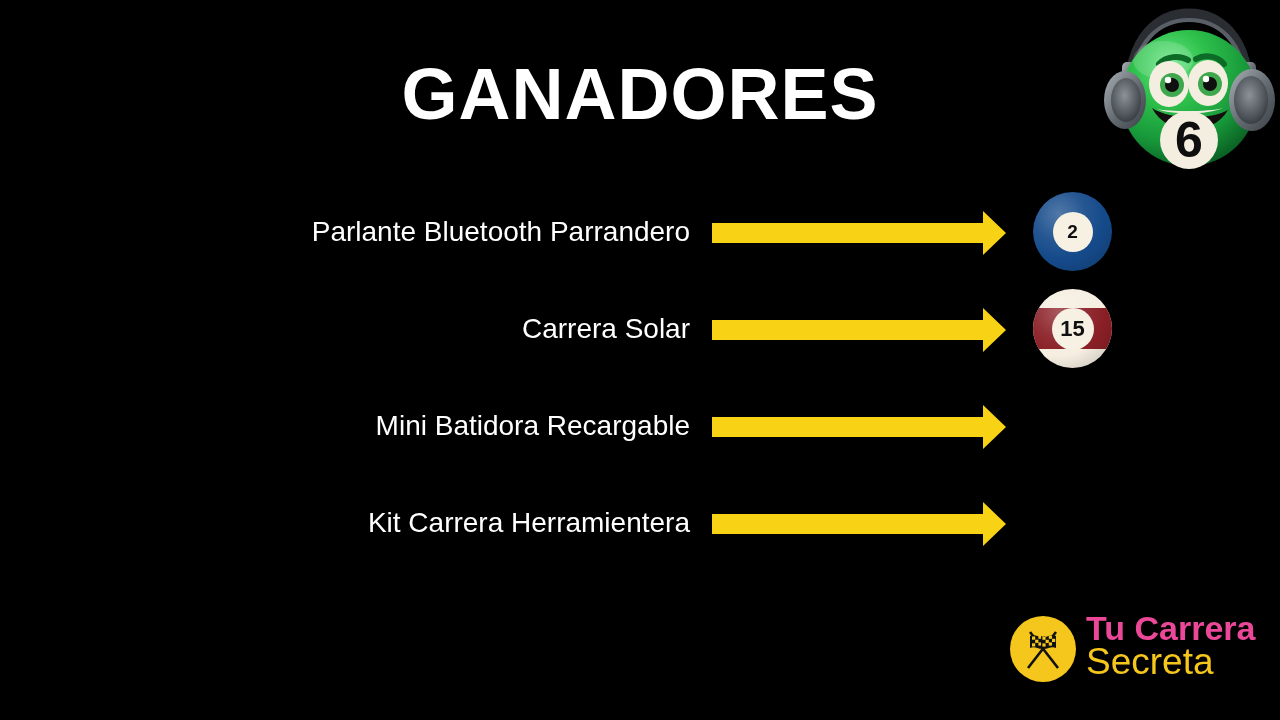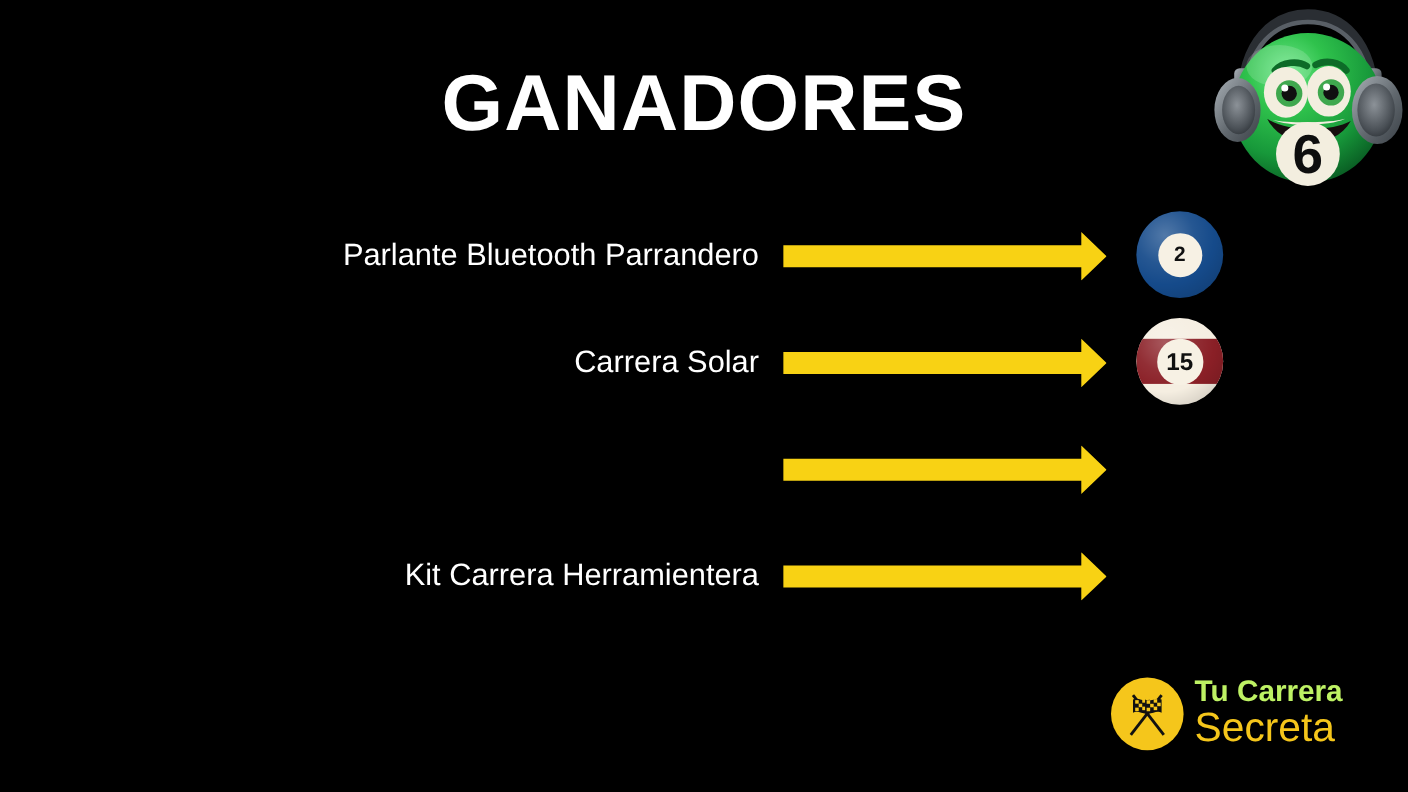--- a/index.html
+++ b/index.html
@@ -123,22 +123,22 @@
     background:#F5C61B;
     display:flex; align-items:center; justify-content:center;
   }
   .brand-mark svg { display:block; width:48px; height:42px; }
   .brand-text {
     position:absolute;
     left:76px; top:0;
     width:172px;
   }
   .brand-line1 {
-    color:#bef264;
-    font-size:27px;
+    color:#ec4899;
+    font-size:34px;
     font-weight:bold;
     line-height:32px;
     letter-spacing:0px;
   }
   .brand-line2 {
     color:#F5C61B;
     font-size:37px;
     font-weight:normal;
     line-height:40px;
     letter-spacing:0px;
@@ -175,20 +175,21 @@
         </svg>
       </div>
       <div class="ball stripe">
         <div class="stripe-band"></div>
         <div class="ball-sheen"></div>
         <div class="ball-number">15</div>
       </div>
     </div>
 
     <div class="row">
+      <div class="row-label">Mini Batidora Recargable</div>
       <div class="row-arrow">
         <svg viewBox="0 0 294 44" xmlns="http://www.w3.org/2000/svg" aria-hidden="true">
           <polygon points="0,12 271,12 271,0 294,22 271,44 271,32 0,32" fill="#F8D214"></polygon>
         </svg>
       </div>
     </div>
 
     <div class="row">
       <div class="row-label">Kit Carrera Herramientera</div>
       <div class="row-arrow">

